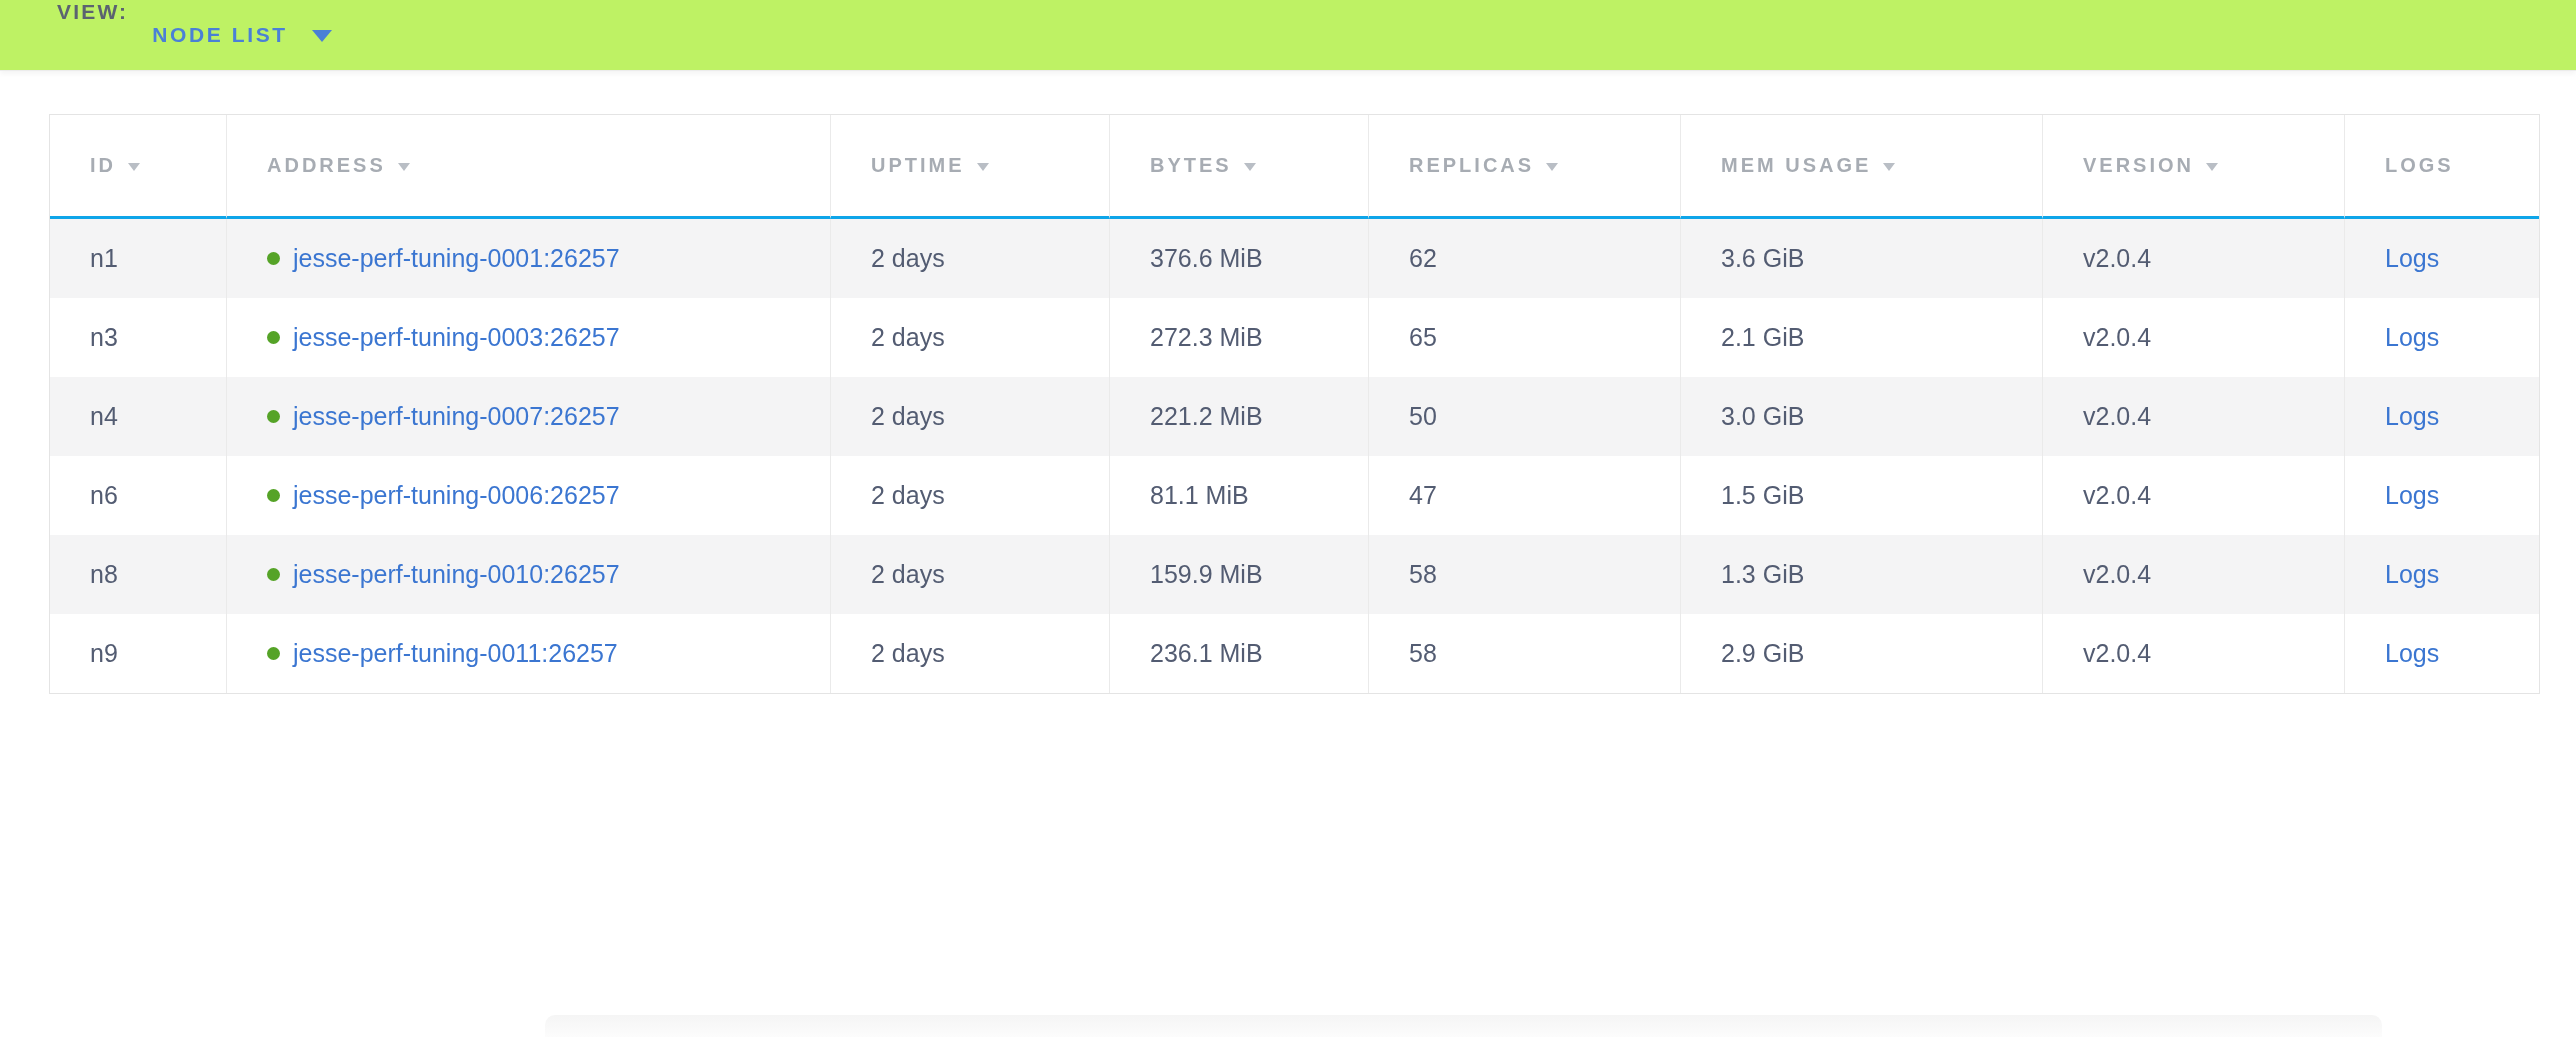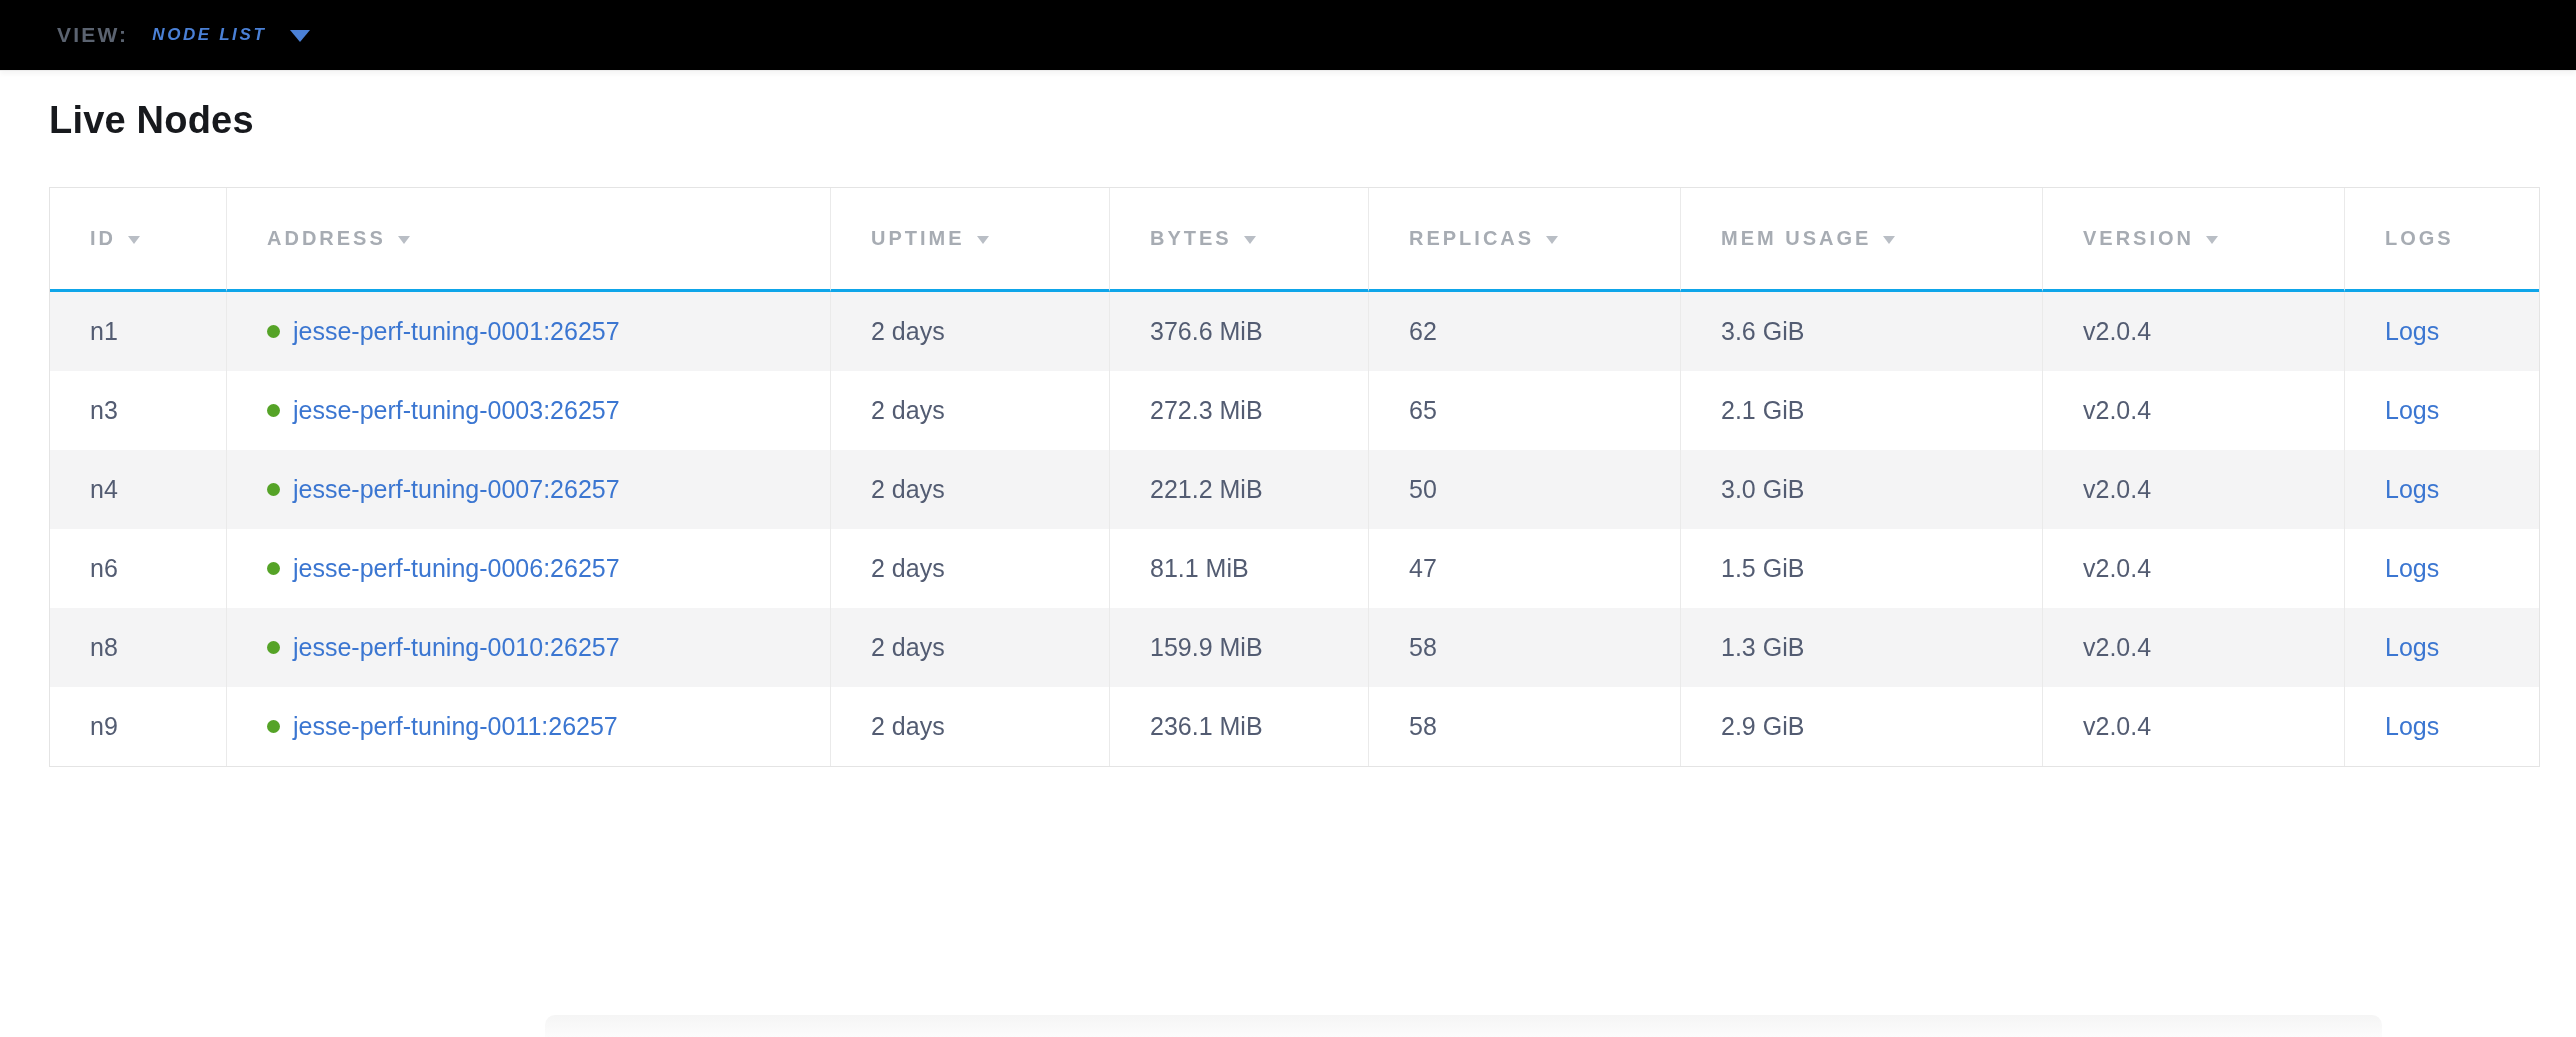--- a/index.html
+++ b/index.html
@@ -7,47 +7,45 @@
     width: 2576px; height: 1037px;
     background: #ffffff;
     font-family: "Liberation Sans", "DejaVu Sans", sans-serif;
     overflow: hidden;
     position: relative;
   }
 
   
   .topbar {
     height: 71px;
-    background: #000000;
+    background: #bef264;
     border-bottom: 1px solid #ececec;
     box-shadow: 0 3px 5px rgba(0,0,0,0.045);
     display: flex;
-    align-items: center;
     padding-left: 57px;
     position: relative;
     z-index: 2;
   }
   .view-label {
     font-size: 21px;
     letter-spacing: 2.2px;
     font-weight: 700;
     color: var(--view-label-color);
   }
   .view-dropdown {
     display: flex;
     align-items: center;
     margin-left: 24px;
     cursor: pointer;
   }
   .view-dropdown-value {
-    font-size: 17px;
+    font-size: 21px;
     letter-spacing: 2.6px;
     font-weight: 700;
     color: var(--view-blue);
-    font-style: italic;
   }
   .caret-down-blue {
     width: 0; height: 0;
     border-left: 10px solid transparent;
     border-right: 10px solid transparent;
     border-top: 12px solid var(--view-blue);
     margin-left: 24px;
     margin-top: 2px;
   }
 
@@ -140,21 +138,20 @@
 
 <div class="topbar">
   <span class="view-label">VIEW:</span>
   <div class="view-dropdown">
     <span class="view-dropdown-value">NODE LIST</span>
     <span class="caret-down-blue"></span>
   </div>
 </div>
 
 <div class="content">
-  <h1 class="page-title">Live Nodes</h1>
 
   <table class="node-table">
     <colgroup>
       <col style="width:177px">
         <col style="width:604px">
         <col style="width:279px">
         <col style="width:259px">
       <col style="width:312px">
         <col style="width:362px">
         <col style="width:302px">

